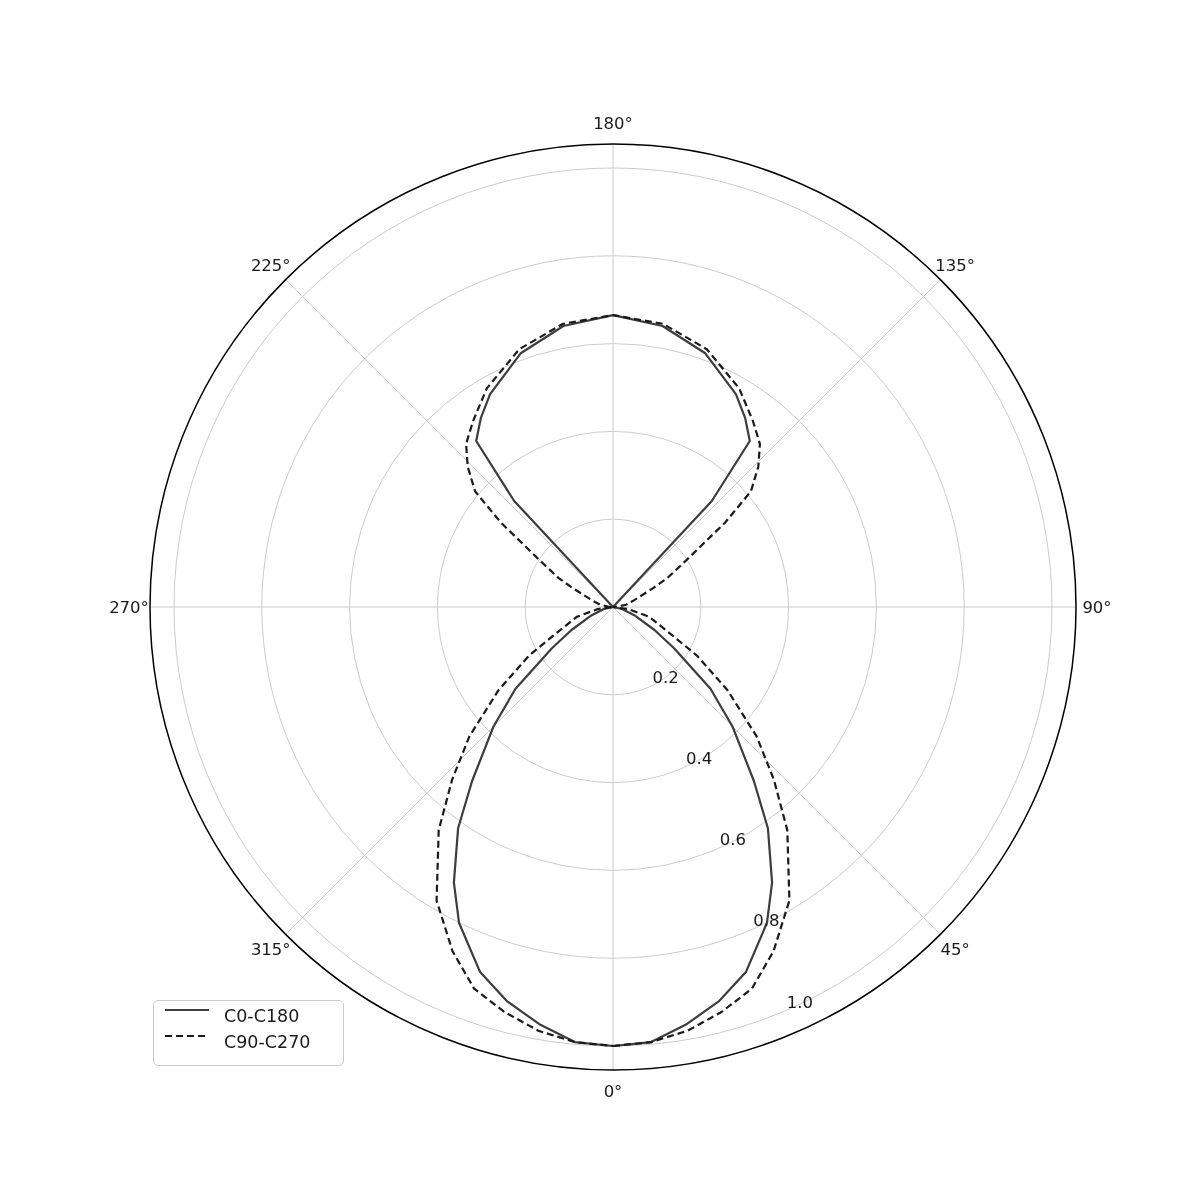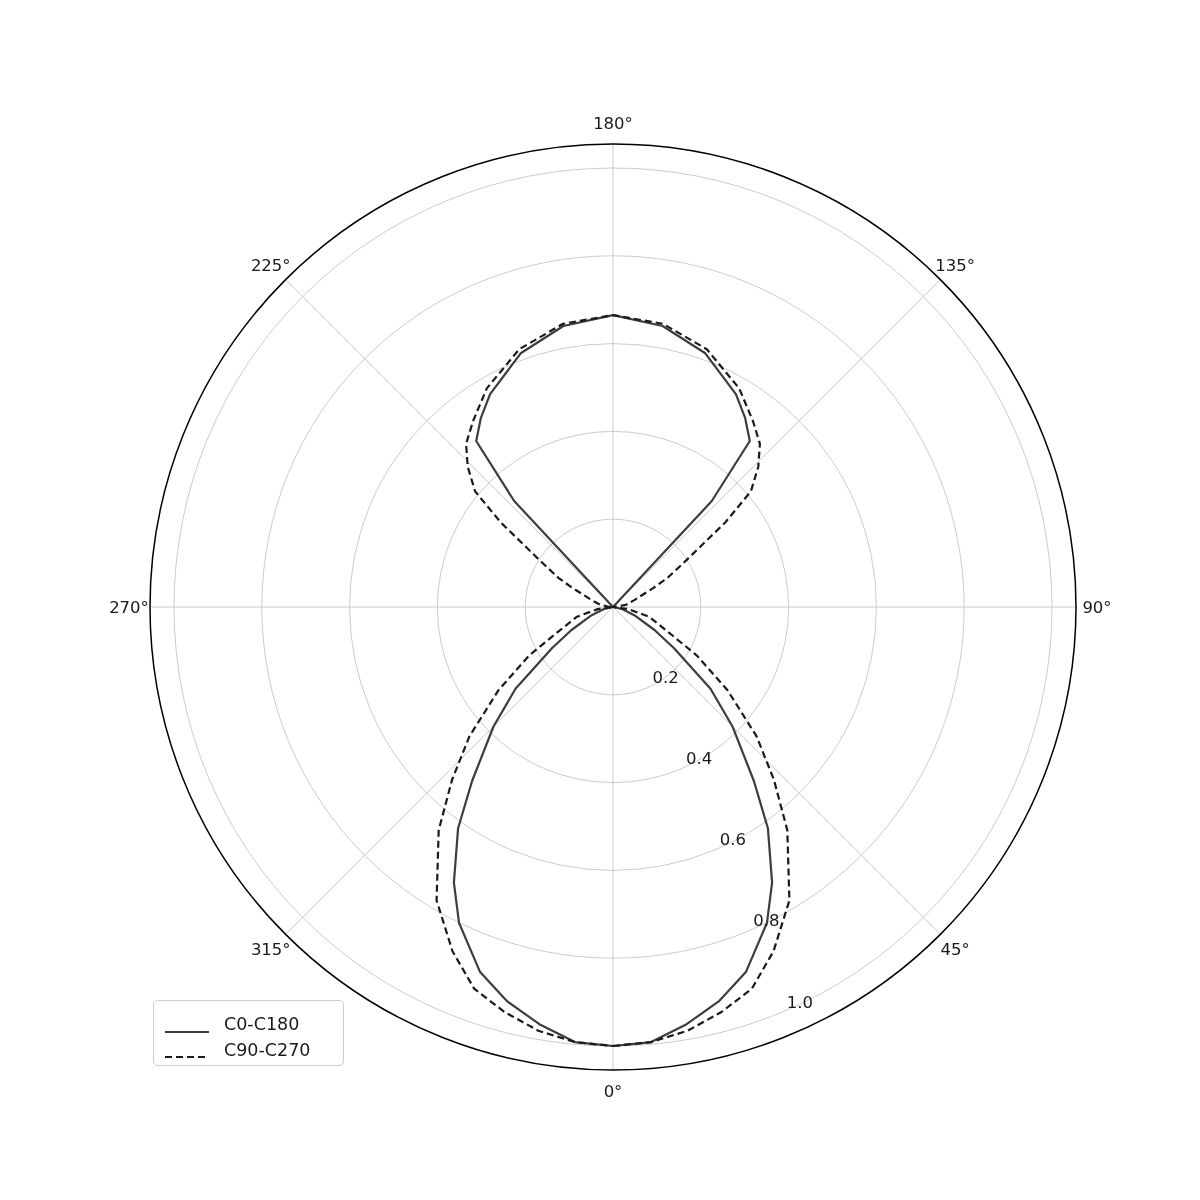--- a/index.html
+++ b/index.html
@@ -5,21 +5,21 @@
   html,body{margin:0;padding:0;background:#ffffff;}
   body{width:1200px;height:1200px;position:relative;font-family:"DejaVu Sans","Liberation Sans",sans-serif;}
   #stage{position:absolute;left:0;top:0;width:1200px;height:1200px;}
   svg text{font-family:"DejaVu Sans","Liberation Sans",sans-serif;}
   #legend{
     position:absolute;left:153px;top:1000px;width:191px;height:66px;
     border:1.4px solid #cccccc;border-radius:5px;background:#ffffff;
     box-sizing:border-box;padding:7px 10px 6px 10px;
     display:flex;flex-direction:column;justify-content:space-around;
   }
-  .legend-row{display:flex;align-items:flex-end;gap:14px;height:26px;}
+  .legend-row{display:flex;align-items:flex-start;gap:14px;height:26px;}
   .legend-sample{width:46px;height:4px;flex:0 0 46px;}
   .legend-label{font-size:17.5px;color:#1a1a1a;line-height:1;white-space:nowrap;}
 </style>
 </head>
 <body>
 
 <svg id="stage" xmlns="http://www.w3.org/2000/svg" width="1200" height="1200" viewBox="0 0 1200 1200">
   <g id="g-radial-grid">
       <circle cx="613" cy="607" r="87.80000000000001" fill="none" stroke="#cccccc" stroke-width="1"></circle>
       <circle cx="613" cy="607" r="175.60000000000002" fill="none" stroke="#cccccc" stroke-width="1"></circle>

